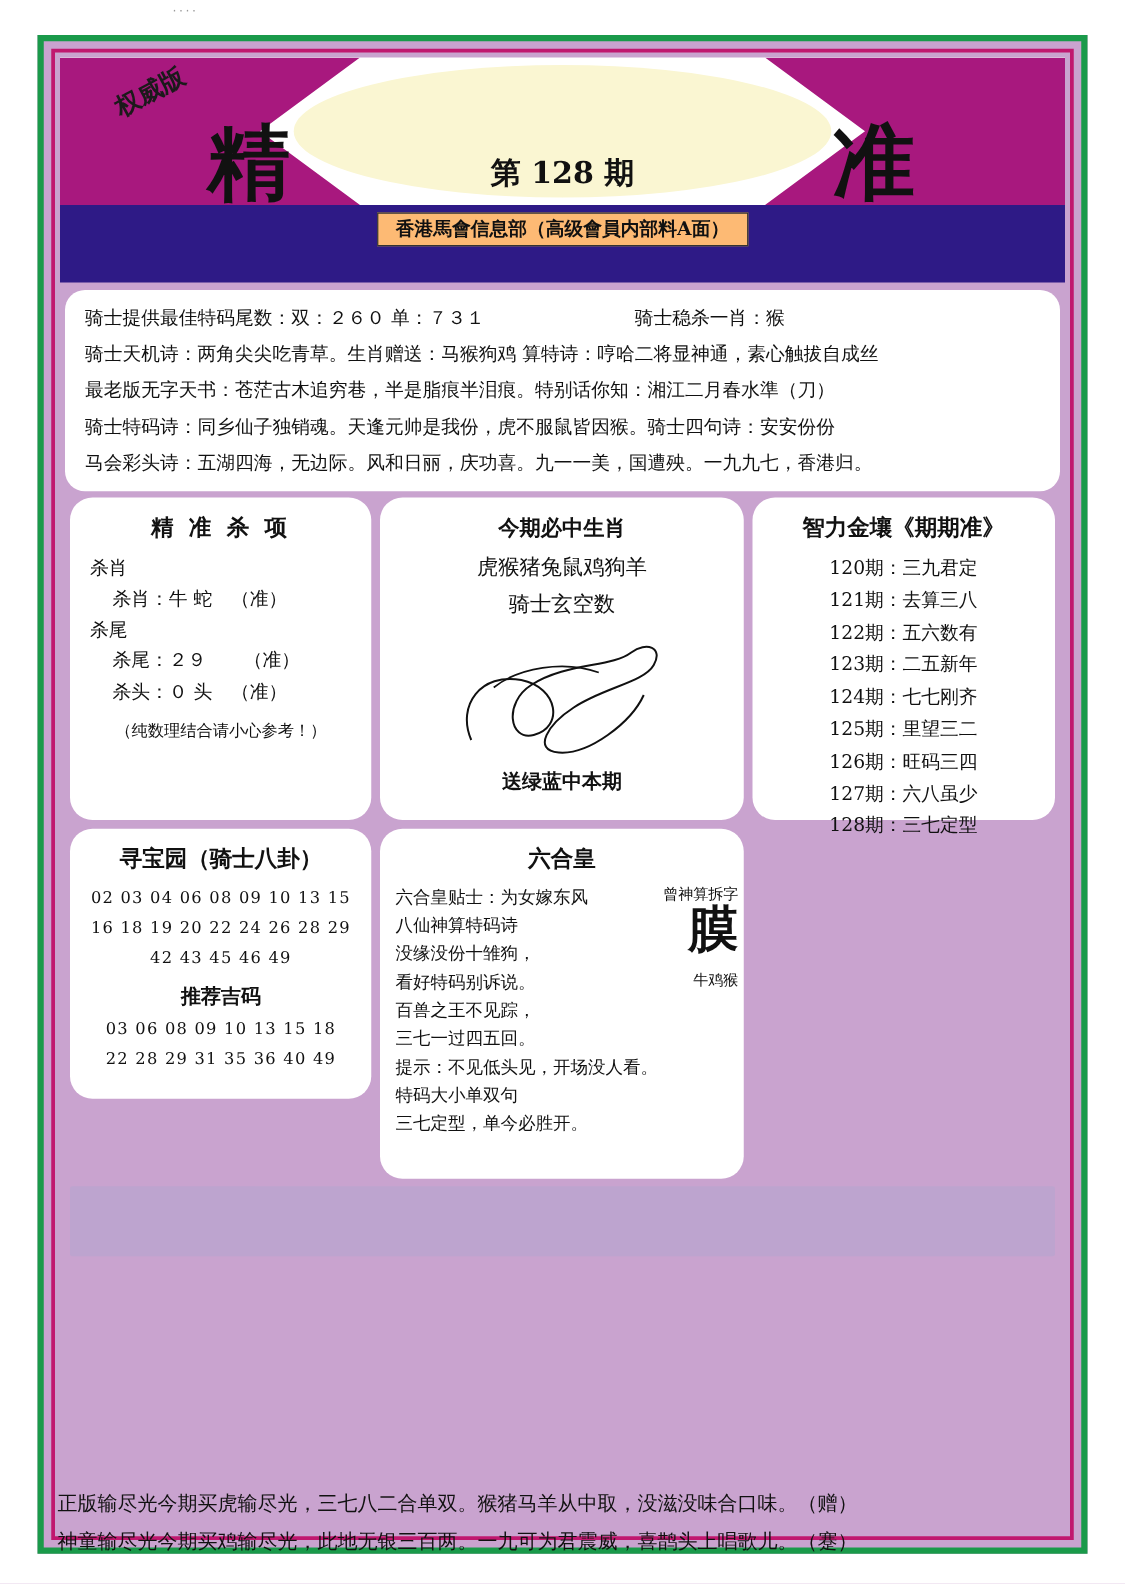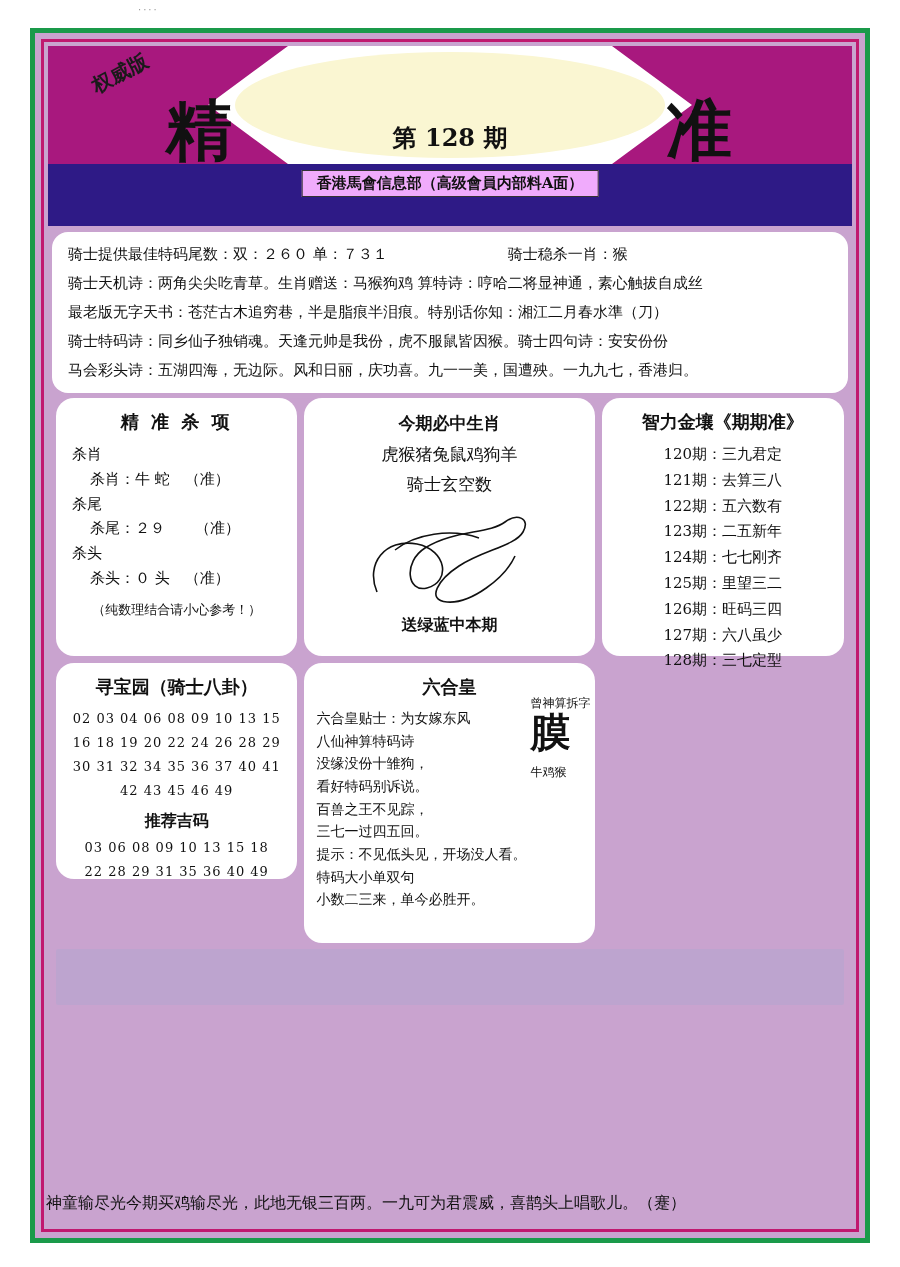--- a/index.html
+++ b/index.html
@@ -76,21 +76,21 @@
   }
 
   
   .bluebar {
     background: #2e1a86;
     height: 62px;
     position: relative;
   }
   .bluebar .pill {
     position:absolute; left:50%; top:6px; transform:translateX(-50%);
-    background:#f0abfc; border:1px solid #333;
+    background:#fdba74; border:1px solid #333;
     padding: 3px 14px; font-size: 15px; font-weight:bold; color:#111;
     white-space:nowrap;
     font-family:"DejaVu Serif","Liberation Serif",serif;
   }
 
   
   .bodywrap { padding: 6px 4px 0 4px; }
   .whitebox {
     background:#ffffff;
     border-radius: 16px;
@@ -129,21 +129,21 @@
   .center-b { text-align:center; font-size:16px; font-weight:bold; margin-top:4px;}
 
   .jin-list { font-size:15px; line-height:1.72; text-align:center; }
 
   .nums { font-size:13px; line-height:1.85; text-align:center; letter-spacing:1px;
           font-family:"DejaVu Serif","Liberation Serif",serif; }
   .sub-h { text-align:center; font-size:16px; font-weight:bold; margin:8px 0 4px 0; }
 
   .lh-text { font-size:14px; line-height:1.62; }
   .lh-wrap { position:relative; }
-  .mo-big { position:absolute; right:4px; top:32px; text-align:left; }
+  .mo-big { position:absolute; right:4px; top:44px; text-align:right; }
   .mo-big .lab { font-size:12px; }
   .mo-big .ch { font-size:40px; font-weight:bold; line-height:1; }
   .mo-big .an { font-size:12px; margin-top:12px; }
 
   .info-text { font-size:14px; line-height:1.62; }
   .info-text .big { font-size:15px; font-weight:bold; }
 
   
   .bottomband {
     margin: 6px 4px 0 4px; height: 56px; background:#bda4cf; border-radius:2px;
@@ -193,32 +193,30 @@
       <div class="grid">
 
         <div class="col col1">
           <div class="card" style="height:258px;">
             <h3>精 准 杀 项</h3>
             <div class="kill-list">
               <div>杀肖</div>
               <div class="ind">杀肖：牛 蛇　（准）</div>
               <div>杀尾</div>
               <div class="ind">杀尾：２９　　（准）</div>
-              <div>杀头</div>
               <div class="ind">杀头：０ 头　（准）</div>
             </div>
             <div class="note">（纯数理结合请小心参考！）</div>
           </div>
 
           <div class="card" style="height:216px;">
             <h3 class="tight">寻宝园（骑士八卦）</h3>
             <div class="nums">
               <div>02 03 04 06 08 09 10 13 15</div>
               <div>16 18 19 20 22 24 26 28 29</div>
-              <div>30 31 32 34 35 36 37 40 41</div>
               <div>42 43 45 46 49</div>
             </div>
             <div class="sub-h">推荐吉码</div>
             <div class="nums">
               <div>03 06 08 09 10 13 15 18</div>
               <div>22 28 29 31 35 36 40 49</div>
             </div>
           </div>
         </div>
 
@@ -240,21 +238,21 @@
             <h3 class="tight">六合皇</h3>
             <div class="lh-text">
               <div>六合皇贴士：为女嫁东风</div>
               <div>八仙神算特码诗</div>
               <div>没缘没份十雏狗，</div>
               <div>看好特码别诉说。</div>
               <div>百兽之王不见踪，</div>
               <div>三七一过四五回。</div>
               <div>提示：不见低头见，开场没人看。</div>
               <div>特码大小单双句</div>
-              <div>小数二三来，单今必胜开。</div>
+              <div>三七定型，单今必胜开。</div>
             </div>
             <div class="mo-big">
               <div class="lab">曾神算拆字</div>
               <div class="ch">膜</div>
               <div class="an">牛鸡猴</div>
             </div>
           </div>
         </div>
 
         <div class="col col3">
@@ -276,14 +274,15 @@
         </div>
 
       </div>
 
       <div class="bottomband"></div>
     </div>
   </div>
 </div>
 
 <div class="footer">
+  <div>正版输尽光今期买虎输尽光，三七八二合单双。猴猪马羊从中取，没滋没味合口味。（赠）</div>
   <div>神童输尽光今期买鸡输尽光，此地无银三百两。一九可为君震威，喜鹊头上唱歌儿。（蹇）</div>
 </div>
 
 </body></html>

